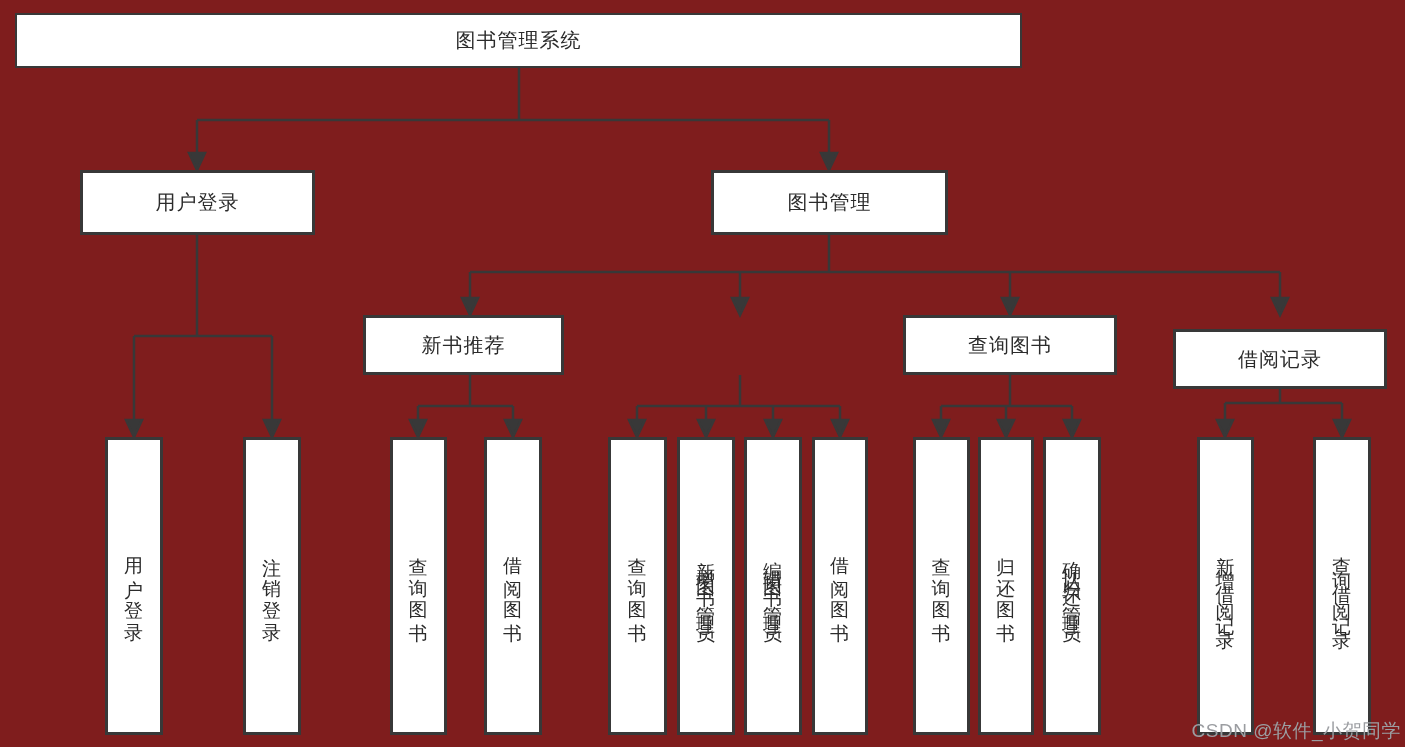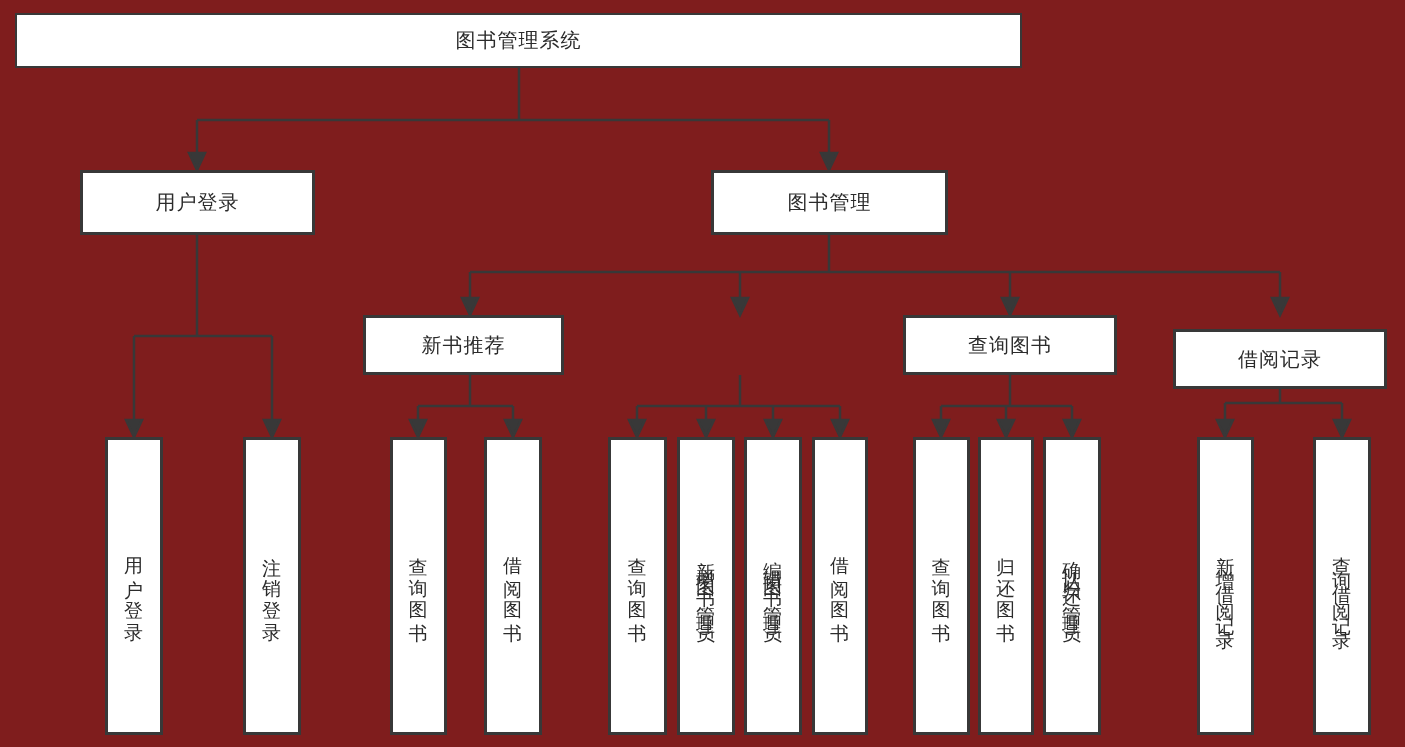--- a/index.html
+++ b/index.html
@@ -174,14 +174,15 @@
     <span class="vlabel v9">确认归还（管理员）</span>
   </div>
 
   <div class="node" style="left:1197px;top:437px;width:57px;height:298px">
     <span class="vlabel v6">新增借阅记录</span>
   </div>
   <div class="node" style="left:1313px;top:437px;width:58px;height:298px">
     <span class="vlabel v6">查询借阅记录</span>
   </div>
 
+  <div class="watermark">CSDN @软件_小贺同学</div>
 
 </div>
 
 </body></html>

